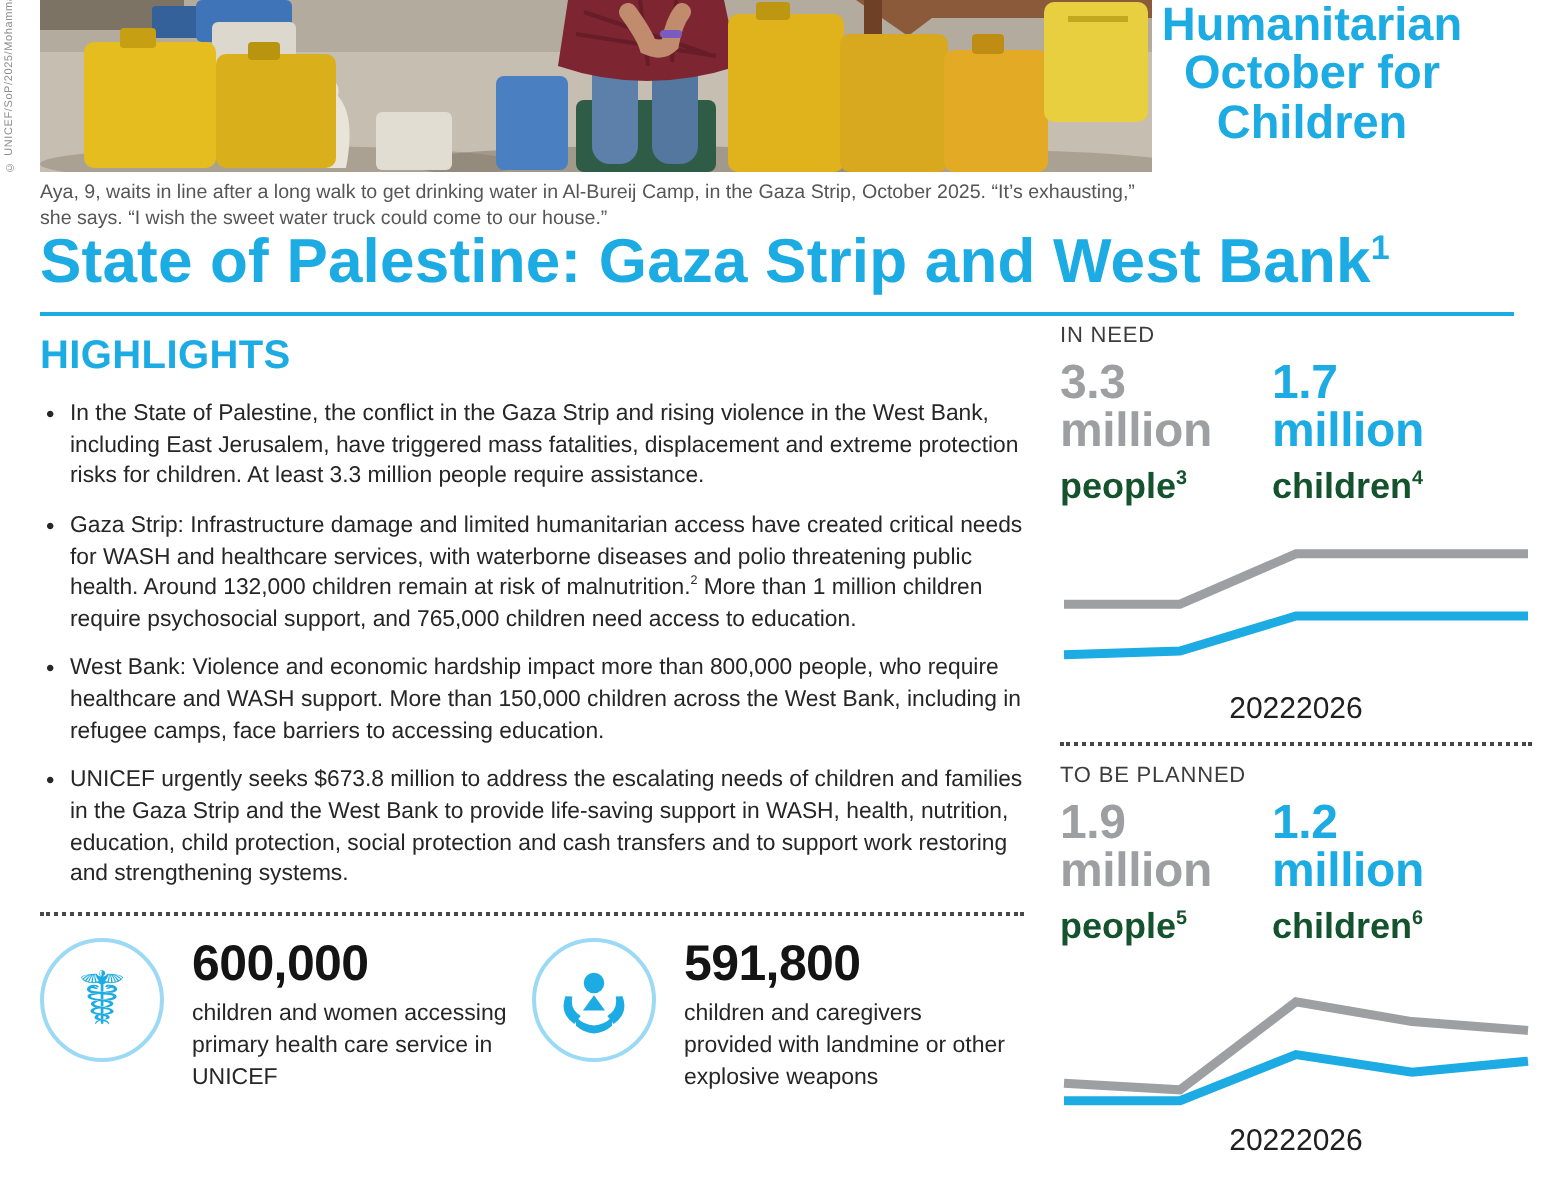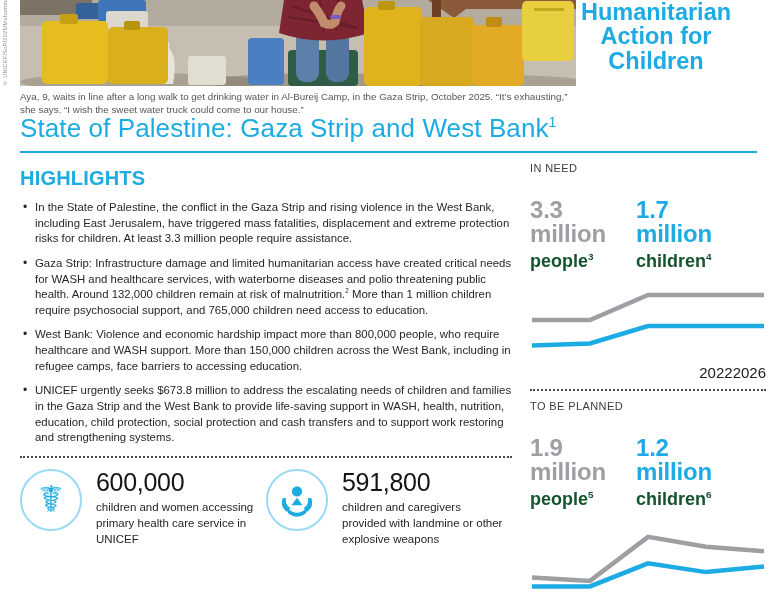--- a/index.html
+++ b/index.html
@@ -16,54 +16,54 @@
   .photo{position:absolute;left:20px;top:0;width:556px;height:86px;overflow:hidden;background:#c6beb0}
   .photo svg{display:block;width:556px;height:86px}
   .caption{position:absolute;left:20px;top:91px;width:550px;font-size:9.8px;line-height:1.32;color:#565656}
   .masthead{
     position:absolute;top:0;right:11px;width:220px;text-align:center;
     color:#1CABE2;font-weight:bold;font-size:23.5px;line-height:1.04;
   }
   
   .title{
     position:absolute;left:20px;top:113px;width:737px;margin:0;
-    color:#1CABE2;font-size:26px;font-weight:normal;letter-spacing:.1px;
+    color:#1CABE2;font-size:31px;font-weight:bold;letter-spacing:.1px;
     border-bottom:2.5px solid #1CABE2;padding-bottom:7px;
   }
   sup{font-size:55%;vertical-align:super;line-height:0}
   
   .left{position:absolute;left:20px;top:167px;width:492px}
   .h-blue{color:#1CABE2;font-size:20px;font-weight:bold;letter-spacing:.2px;margin:0}
   .bullets{margin:10px 0 0;padding:0;list-style:none}
   .bullets li{position:relative;padding-left:15px;font-size:11.4px;line-height:1.37;margin-bottom:9px}
   .bullets li::before{content:"\2022";position:absolute;left:3px;top:-1px;font-size:12px;color:#262626}
   .dotted{border:0;height:0;border-top:2px dotted #474747;margin:10px 0 11px}
   .targets{display:flex;margin-top:10px}
   .target{display:flex;width:246px;flex:none}
   .t-icon{
     width:58px;height:58px;border:2px solid #9bd9f5;border-radius:50%;flex:none;
     display:flex;align-items:center;justify-content:center;color:#1CABE2;
   }
   .glyph-caduceus{font-family:"DejaVu Sans",sans-serif;font-size:37px;line-height:1}
   .t-text{margin-left:14px;width:162px}
-  .t-value{font-size:25px;font-weight:normal;color:#141414;line-height:1.05;letter-spacing:-.3px}
+  .t-value{font-size:25px;font-weight:bold;color:#141414;line-height:1.05;letter-spacing:-.3px}
   .t-desc{font-size:11.5px;line-height:1.37;margin-top:5px}
   
   .right{position:absolute;left:530px;top:162px;width:236px}
   .stat-label{text-align:left;font-size:11px;color:#3c3c3c;letter-spacing:.4px}
-  .stat-row{display:flex;margin-top:24px}
+  .stat-row{display:flex;margin-top:6px}
   .stat-people{width:106px}
   .stat-children{flex:1}
   .stat-value,.stat-unit{font-size:24px;font-weight:bold;line-height:1.02;display:block;letter-spacing:-.2px}
   .gray{color:#9D9FA2}
   .blue{color:#1CABE2}
   .stat-noun{font-size:18px;font-weight:bold;color:#14532d;margin-top:4px}
   .chart{display:block;margin-top:16px}
   .chart2{margin-top:14px}
-  .years{display:flex;justify-content:flex-end;font-size:15px;color:#202020;margin-top:2px}
+  .years{display:flex;justify-content:center;font-size:15px;color:#202020;margin-top:2px}
   .right .dotted{margin:8px 0 9px}
   .block2{margin-top:0}
 </style>
 </head>
 <body>
 
 <div class="credit">© UNICEF/SoP/2025/Mohammad Nateel</div>
 
 <div class="photo">
   <svg viewBox="0 0 556 86" preserveAspectRatio="none">
@@ -112,21 +112,21 @@
       <rect x="452" y="25" width="52" height="61" rx="5" fill="#e3ab25"></rect>
       <rect x="466" y="17" width="16" height="10" rx="2" fill="#c08d14"></rect>
       <rect x="502" y="1" width="52" height="60" rx="5" fill="#e8cf3f"></rect>
       <rect x="514" y="8" width="30" height="3" fill="#c2a81f"></rect>
     </g>
   </svg>
 </div>
 
 <div class="masthead">
   <div>Humanitarian</div>
-  <div>Action for</div>
+  <div>October for</div>
   <div>Children</div>
 </div>
 
 <div class="caption">Aya, 9, waits in line after a long walk to get drinking water in Al-Bureij Camp, in the Gaza Strip, October 2025. “It’s exhausting,” she says. “I wish the sweet water truck could come to our house.”</div>
 
 <h1 class="title"><span>State of Palestine: Gaza Strip and West Bank</span><sup>1</sup></h1>
 
 <div class="left">
   <h2 class="h-blue">HIGHLIGHTS</h2>
   <ul class="bullets">

